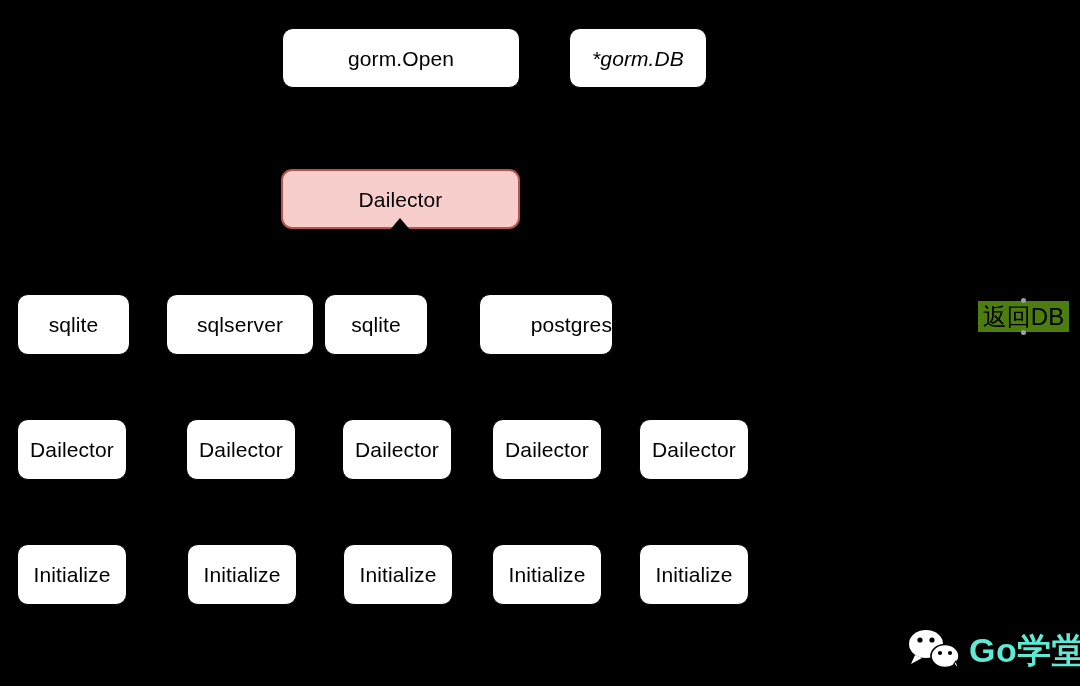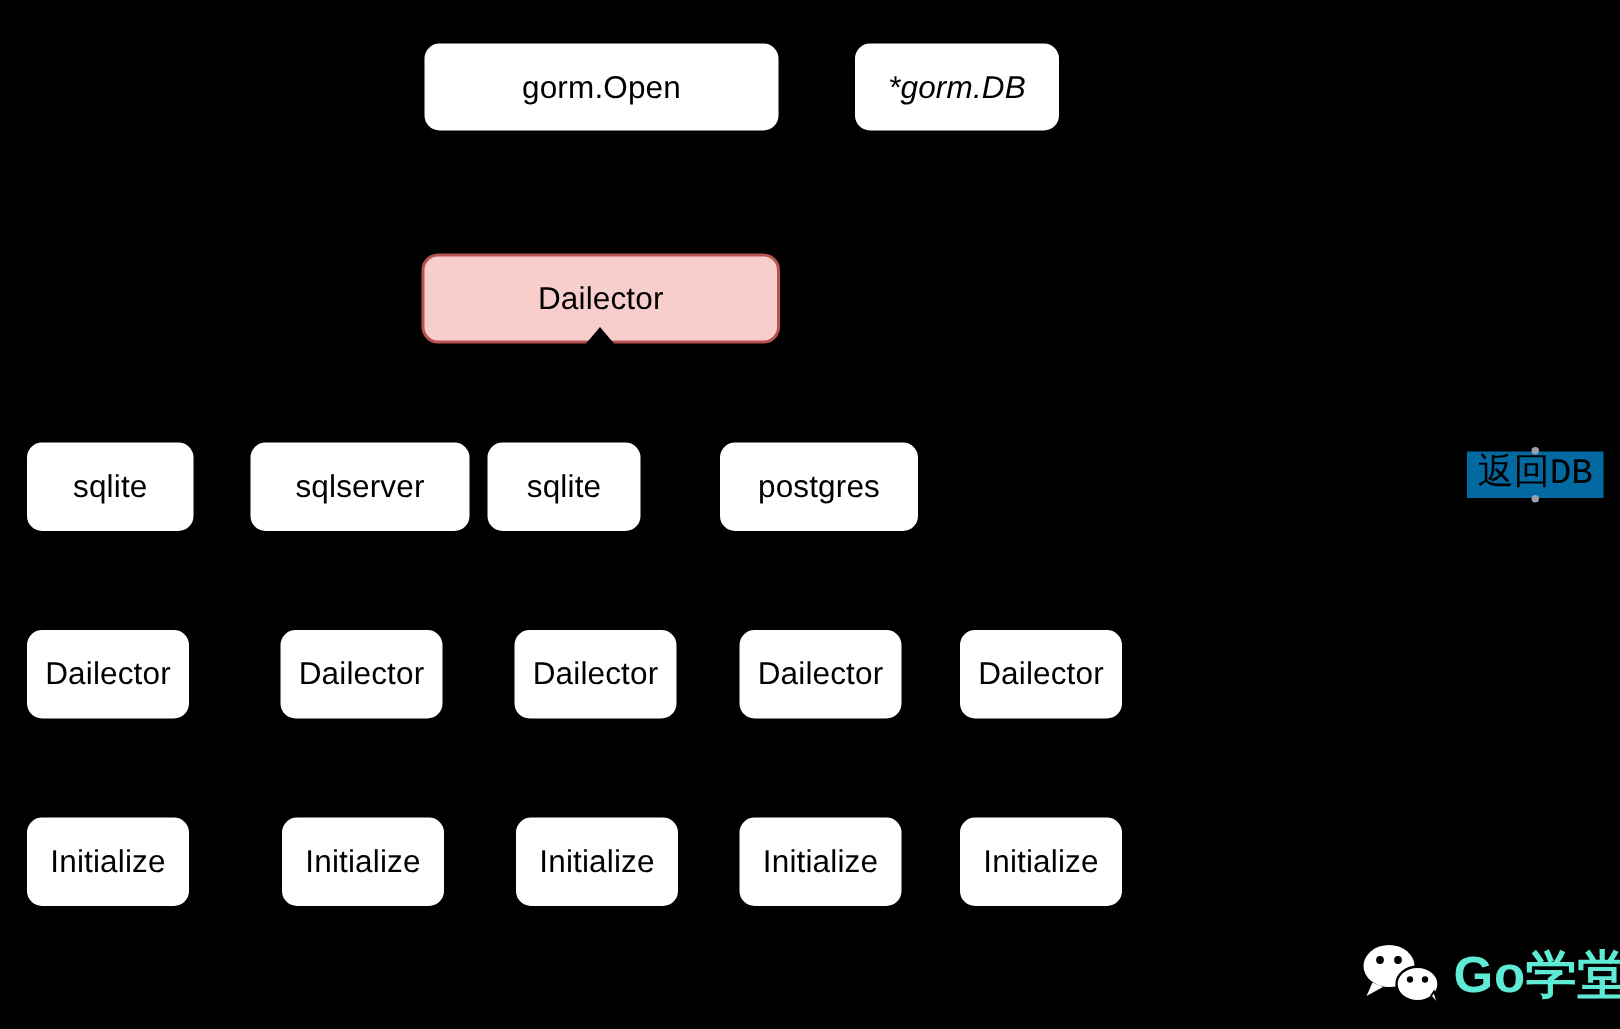--- a/index.html
+++ b/index.html
@@ -49,31 +49,30 @@
     width: 0;
     height: 0;
     border-left: 11px solid transparent;
     border-right: 11px solid transparent;
     border-bottom: 13px solid #000000;
   }
 
   
   .label-box {
     position: absolute;
-    background: #0369a1;
+    background: #4d7c0f;
     color: #000000;
     display: flex;
     align-items: center;
     justify-content: center;
     font-size: 24px;
     line-height: 1;
     white-space: nowrap;
     box-sizing: border-box;
     padding: 2px 1px;
-    font-family: Liberation Mono, monospace;
   }
   .handle {
     position: absolute;
     width: 5px;
     height: 5px;
     background: #9aa0a6;
     border-radius: 50%;
   }
 
   
@@ -113,21 +112,21 @@
 
   <div class="node" style="left:17px; top:283px; width:113px; height:61px;">
     <span>sqlite</span>
   </div>
   <div class="node" style="left:166px; top:283px; width:148px; height:61px;">
     <span>sqlserver</span>
   </div>
   <div class="node" style="left:324px; top:283px; width:104px; height:61px;">
     <span>sqlite</span>
   </div>
-  <div class="node" style="left:479px; top:283px; width:134px; height:61px;">
+  <div class="node" style="left:479px; top:283px; width:134px; height:61px;justify-content:flex-end;">
     <span>postgres</span>
   </div>
 
   <div class="node" style="left:17px; top:408px; width:110px; height:61px;">
     <span>Dailector</span>
   </div>
   <div class="node" style="left:186px; top:408px; width:110px; height:61px;">
     <span>Dailector</span>
   </div>
   <div class="node" style="left:342px; top:408px; width:110px; height:61px;">

